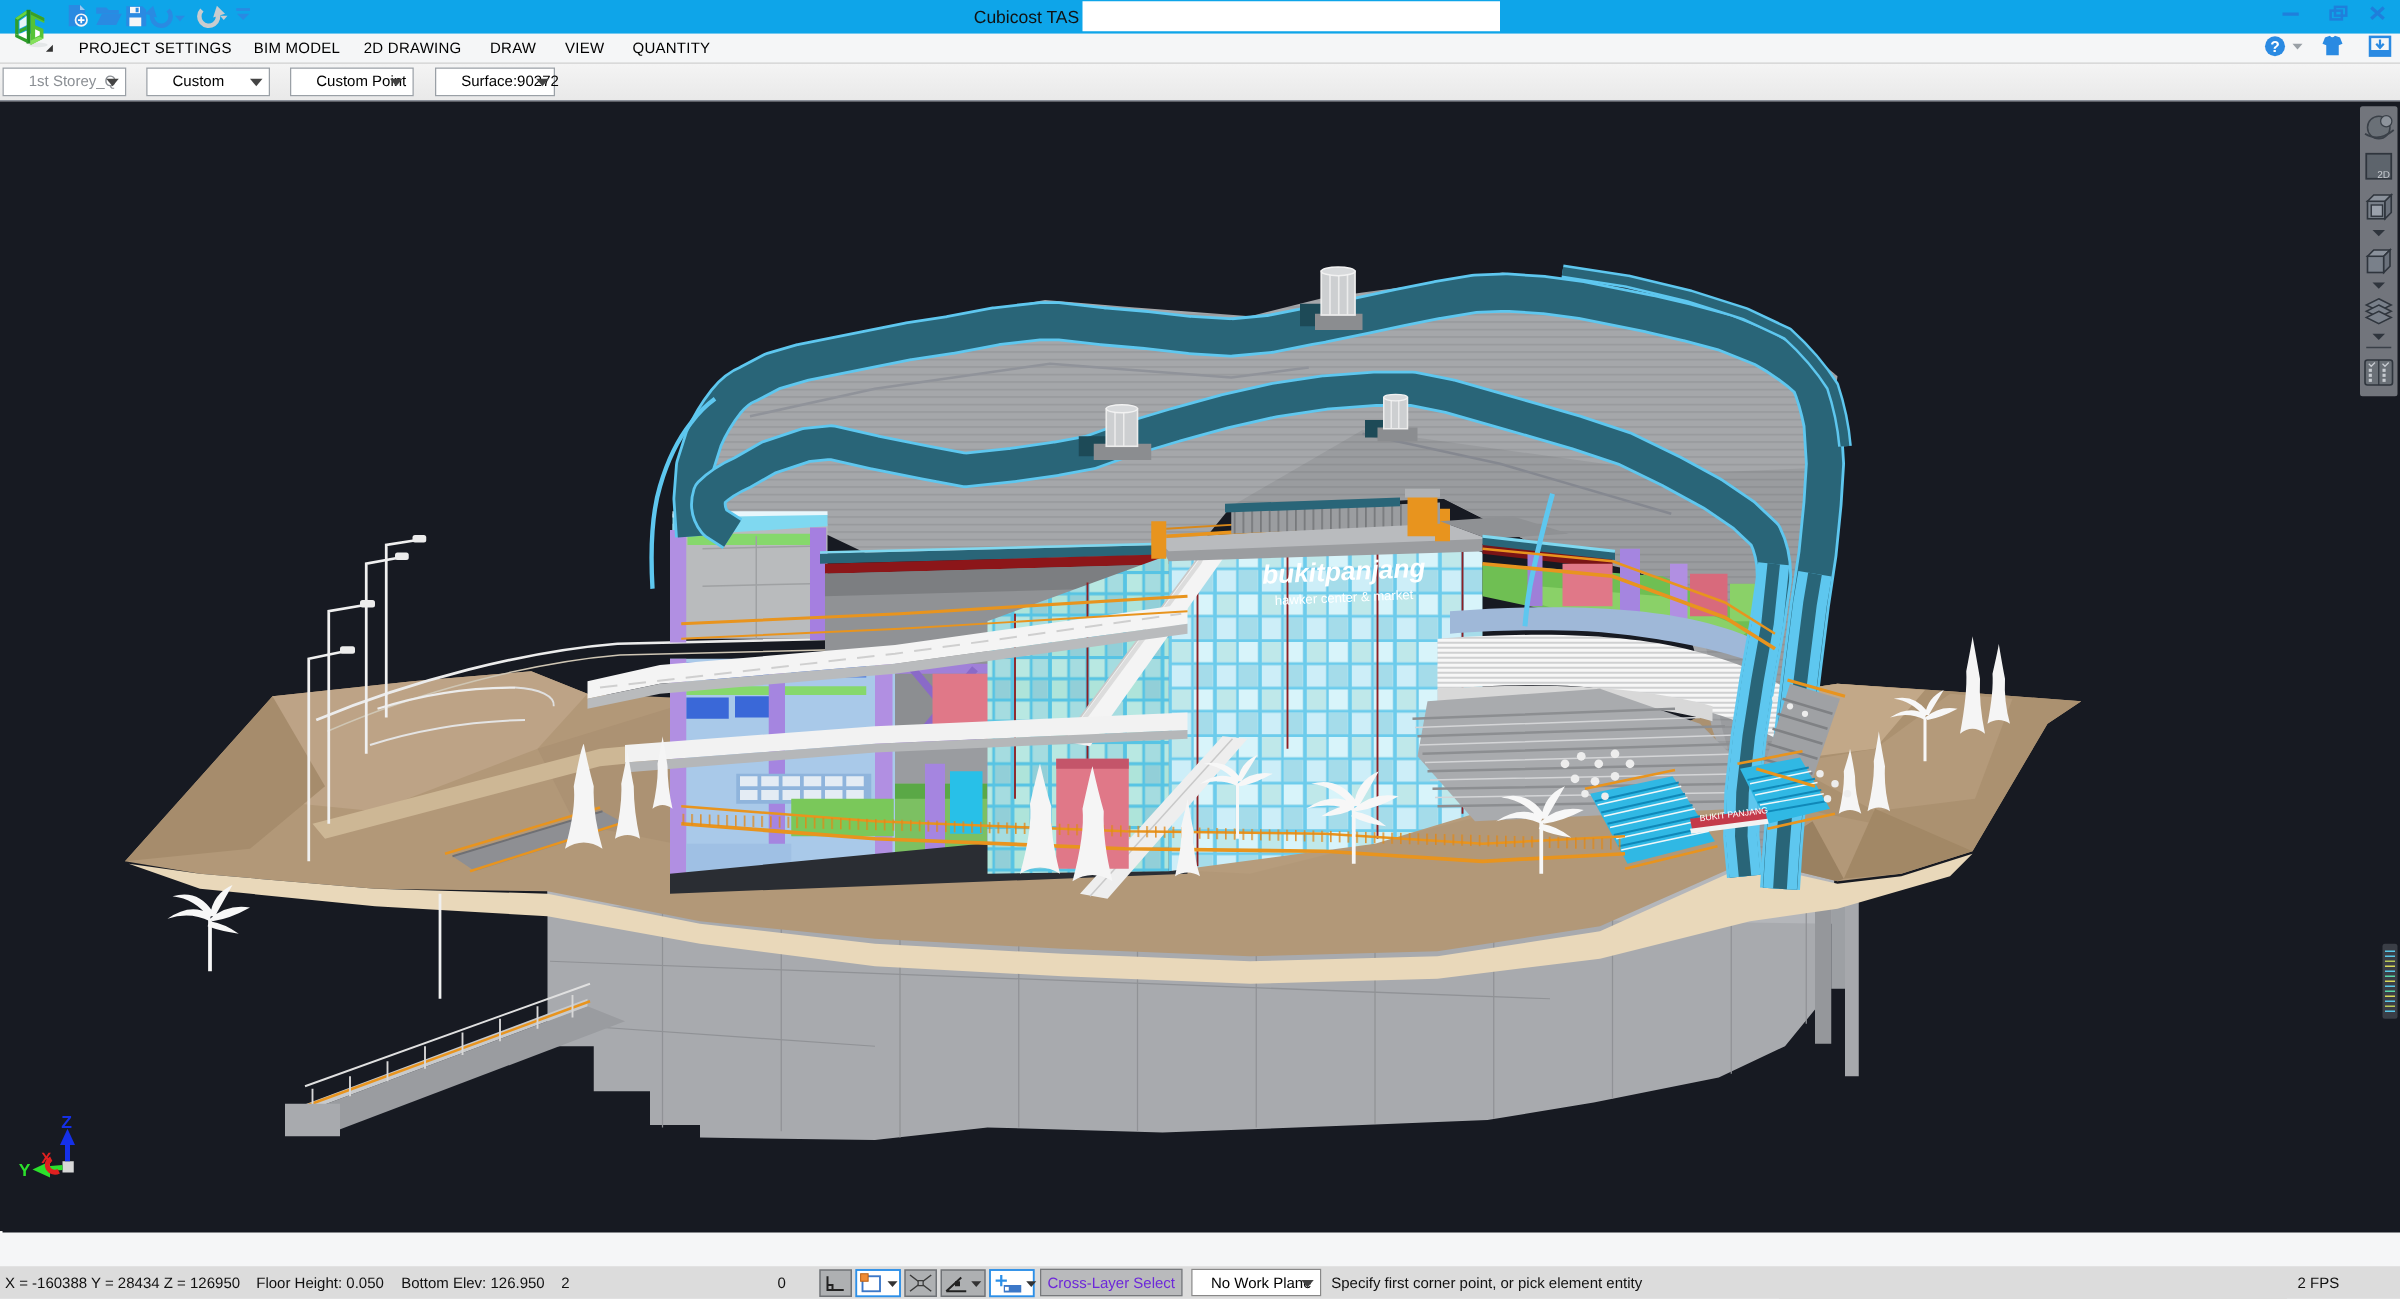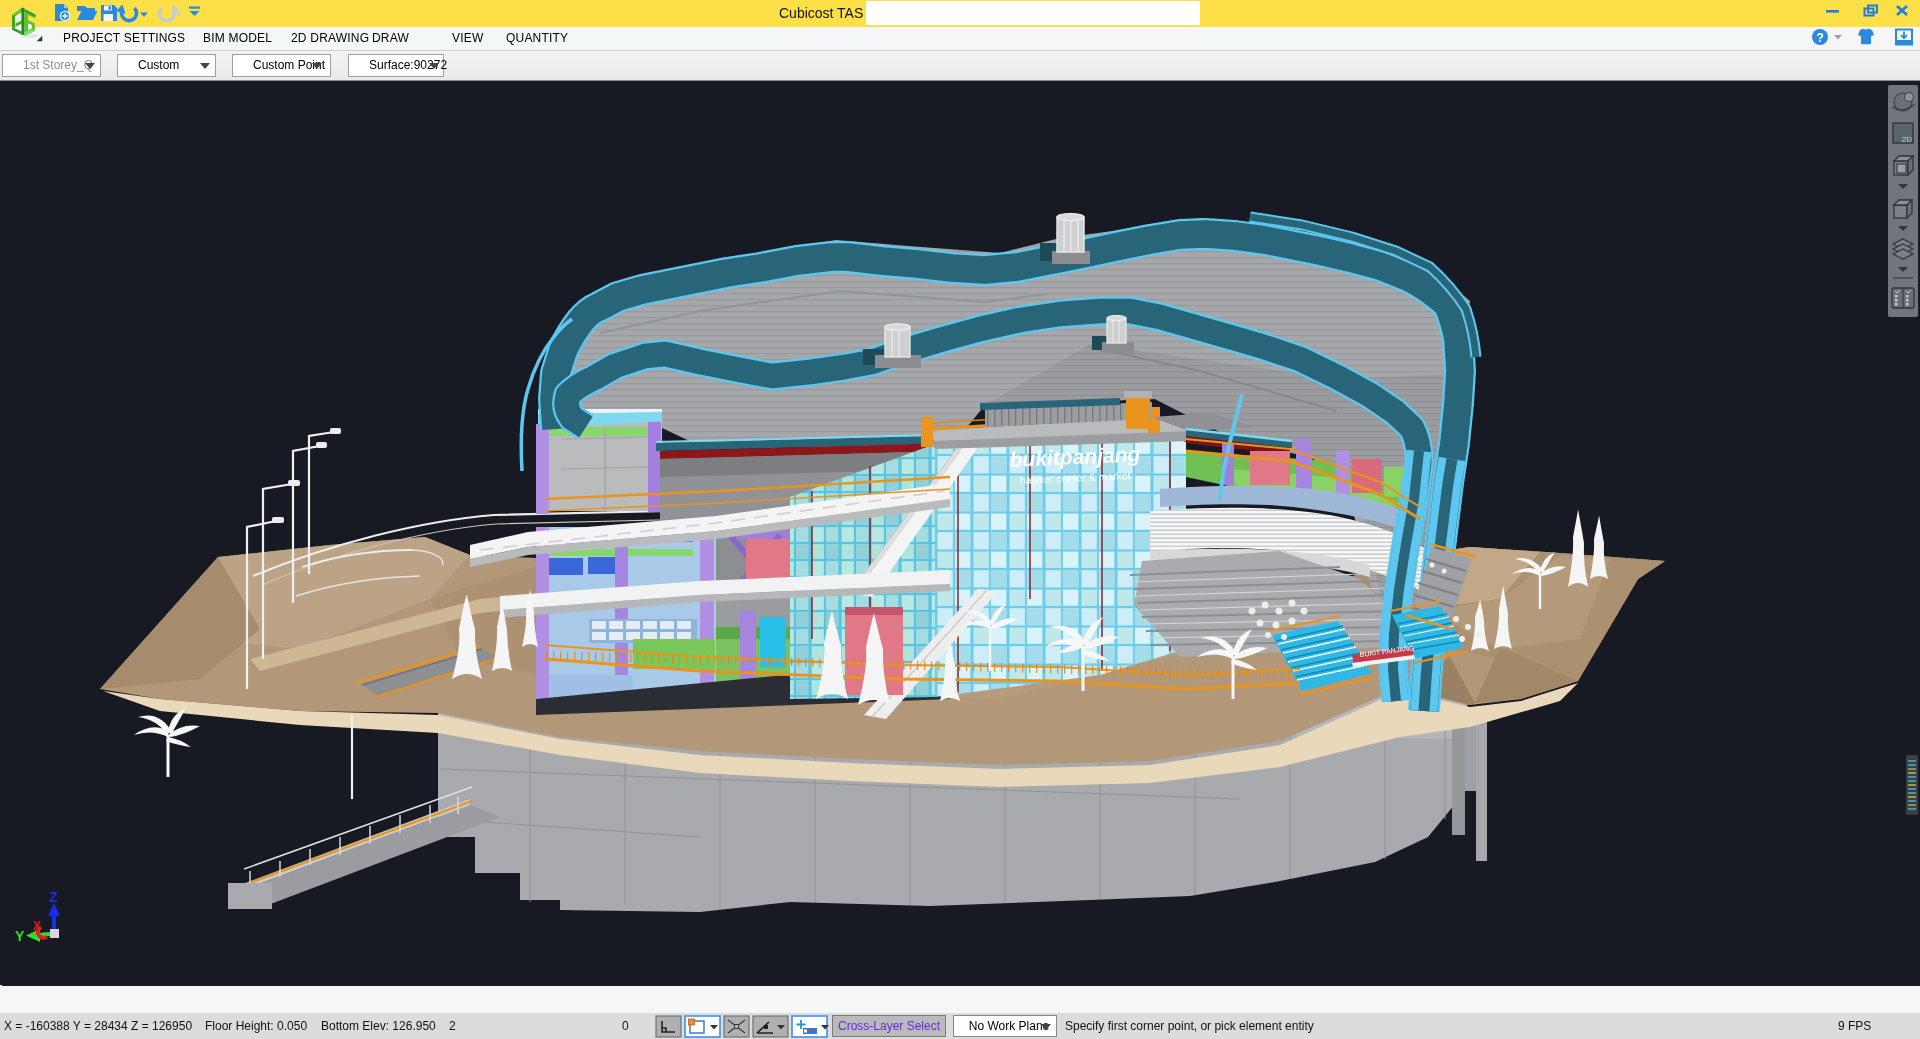--- a/index.html
+++ b/index.html
@@ -1,19 +1,19 @@
 <!DOCTYPE html>
 <html><head>
 <meta charset="utf-8">
 <style>
 * { margin:0; padding:0; box-sizing:border-box; }
 html,body { width:1920px; height:1039px; overflow:hidden; font-family:"Liberation Sans", sans-serif; background:#f5f6f7; }
 #app { position:relative; width:1920px; height:1039px; }
 
-#titlebar { position:absolute; left:0; top:0; width:1920px; height:27px; background:#fde047; }
+#titlebar { position:absolute; left:0; top:0; width:1920px; height:27px; background:#0ea5e9; }
 #title-text { position:absolute; left:779px; top:5px; font-size:14px; color:#111; }
 #title-input { position:absolute; left:866px; top:1px; width:334px; height:24px; background:#fff; }
 
 #menubar { position:absolute; left:0; top:27px; width:1920px; height:23px; background:#f5f6f7; }
 .menu-item { position:absolute; top:4px; font-size:12px; color:#000; font-weight:400; letter-spacing:0.2px; }
 
 #toolbar { position:absolute; left:0; top:50px; width:1920px; height:30px; background:linear-gradient(#f4f4f4,#e9e9e9); border-top:1px solid #d0d0d0; }
 .combo { position:absolute; top:3px; height:23px; background:#fff; border:1px solid #9aa0a6; font-size:12px; color:#000; line-height:21px; padding-left:20px; }
 .combo .arr { position:absolute; right:5px; top:8px; width:0; height:0; border-left:5px solid transparent; border-right:5px solid transparent; border-top:6px solid #444; }
 
@@ -97,21 +97,21 @@
       <text x="10" y="14.5" font-size="12.5" font-weight="bold" fill="#fff" text-anchor="middle" font-family="Liberation Sans">?</text>
       <polygon points="24,8 32,8 28,12.5" fill="#9aa0a6"></polygon>
       <path d="M50,3 l4,-1.5 q1.5,2.5 4,0 l4,1.5 l2,5 l-3,1.2 v8 h-10 v-8 l-3,-1.2 z" fill="#2a8ae2"></path>
       <rect x="86" y="2.5" width="16" height="15" fill="none" stroke="#2a8ae2" stroke-width="2"></rect>
       <rect x="86" y="13" width="16" height="4.5" fill="#2a8ae2"></rect>
       <path d="M94,4.5 v6 M91,8 l3,3.2 l3,-3.2" stroke="#2a8ae2" stroke-width="1.8" fill="none"></path>
     </svg>
     <div class="menu-item" style="left:63px">PROJECT SETTINGS</div>
     <div class="menu-item" style="left:203px">BIM MODEL</div>
     <div class="menu-item" style="left:291px">2D DRAWING</div>
-    <div class="menu-item" style="left:372px">DRAW</div>
+    <div class="menu-item" style="left:392px">DRAW</div>
     <div class="menu-item" style="left:452px">VIEW</div>
     <div class="menu-item" style="left:506px">QUANTITY</div>
   </div>
 
   <div id="toolbar">
     <div class="combo" style="left:2px; width:99px; color:#8b8f94">1st Storey_Q<span class="arr"></span></div>
     <div class="combo" style="left:117px; width:99px">Custom<span class="arr"></span></div>
     <div class="combo" style="left:232px; width:99px">Custom Point<span class="arr" style="right:8px"></span></div>
     <div class="combo" style="left:348px; width:96px">Surface:90272<span class="arr" style="right:4px"></span></div>
   </div>
@@ -607,21 +607,21 @@
     </div>
   </div>
 
 
   <div id="statusbar">
     <div class="sbtxt" style="left:4px">X = -160388 Y = 28434 Z = 126950</div>
     <div class="sbtxt" style="left:205px">Floor Height: 0.050</div>
     <div class="sbtxt" style="left:321px">Bottom Elev: 126.950</div>
     <div class="sbtxt" style="left:449px">2</div>
     <div class="sbtxt" style="left:622px">0</div>
-    <div class="sbtxt" style="left:1838px">9 FPS</div>
+    <div class="sbtxt" style="left:1838px">2 FPS</div>
 
     <svg width="180" height="26" viewBox="0 0 180 26" style="position:absolute;left:655px;top:0">
       <rect x="1" y="3" width="25" height="21" fill="#aeb0b2" stroke="#6f7276" stroke-width="1.2"></rect>
       <path d="M7,8 v11 h13 M7,15 h4 v4" stroke="#222" stroke-width="1.6" fill="none"></path>
       <rect x="30" y="3" width="35" height="21" fill="#fff" stroke="#2b8fe8" stroke-width="1.5"></rect>
       <rect x="35" y="8" width="14" height="12" fill="none" stroke="#3c78c8" stroke-width="1.5"></rect>
       <rect x="33.5" y="6" width="6" height="6" fill="#ef8b33" stroke="#b85f14" stroke-width="0.8"></rect>
       <polygon points="55,12 63,12 59,16.5" fill="#333"></polygon>
       <rect x="69" y="3" width="25" height="21" fill="#aeb0b2" stroke="#6f7276" stroke-width="1.2"></rect>
       <path d="M73,7 l17,13 M90,7 l-17,13" stroke="#3a3a3a" stroke-width="1.2"></path>

